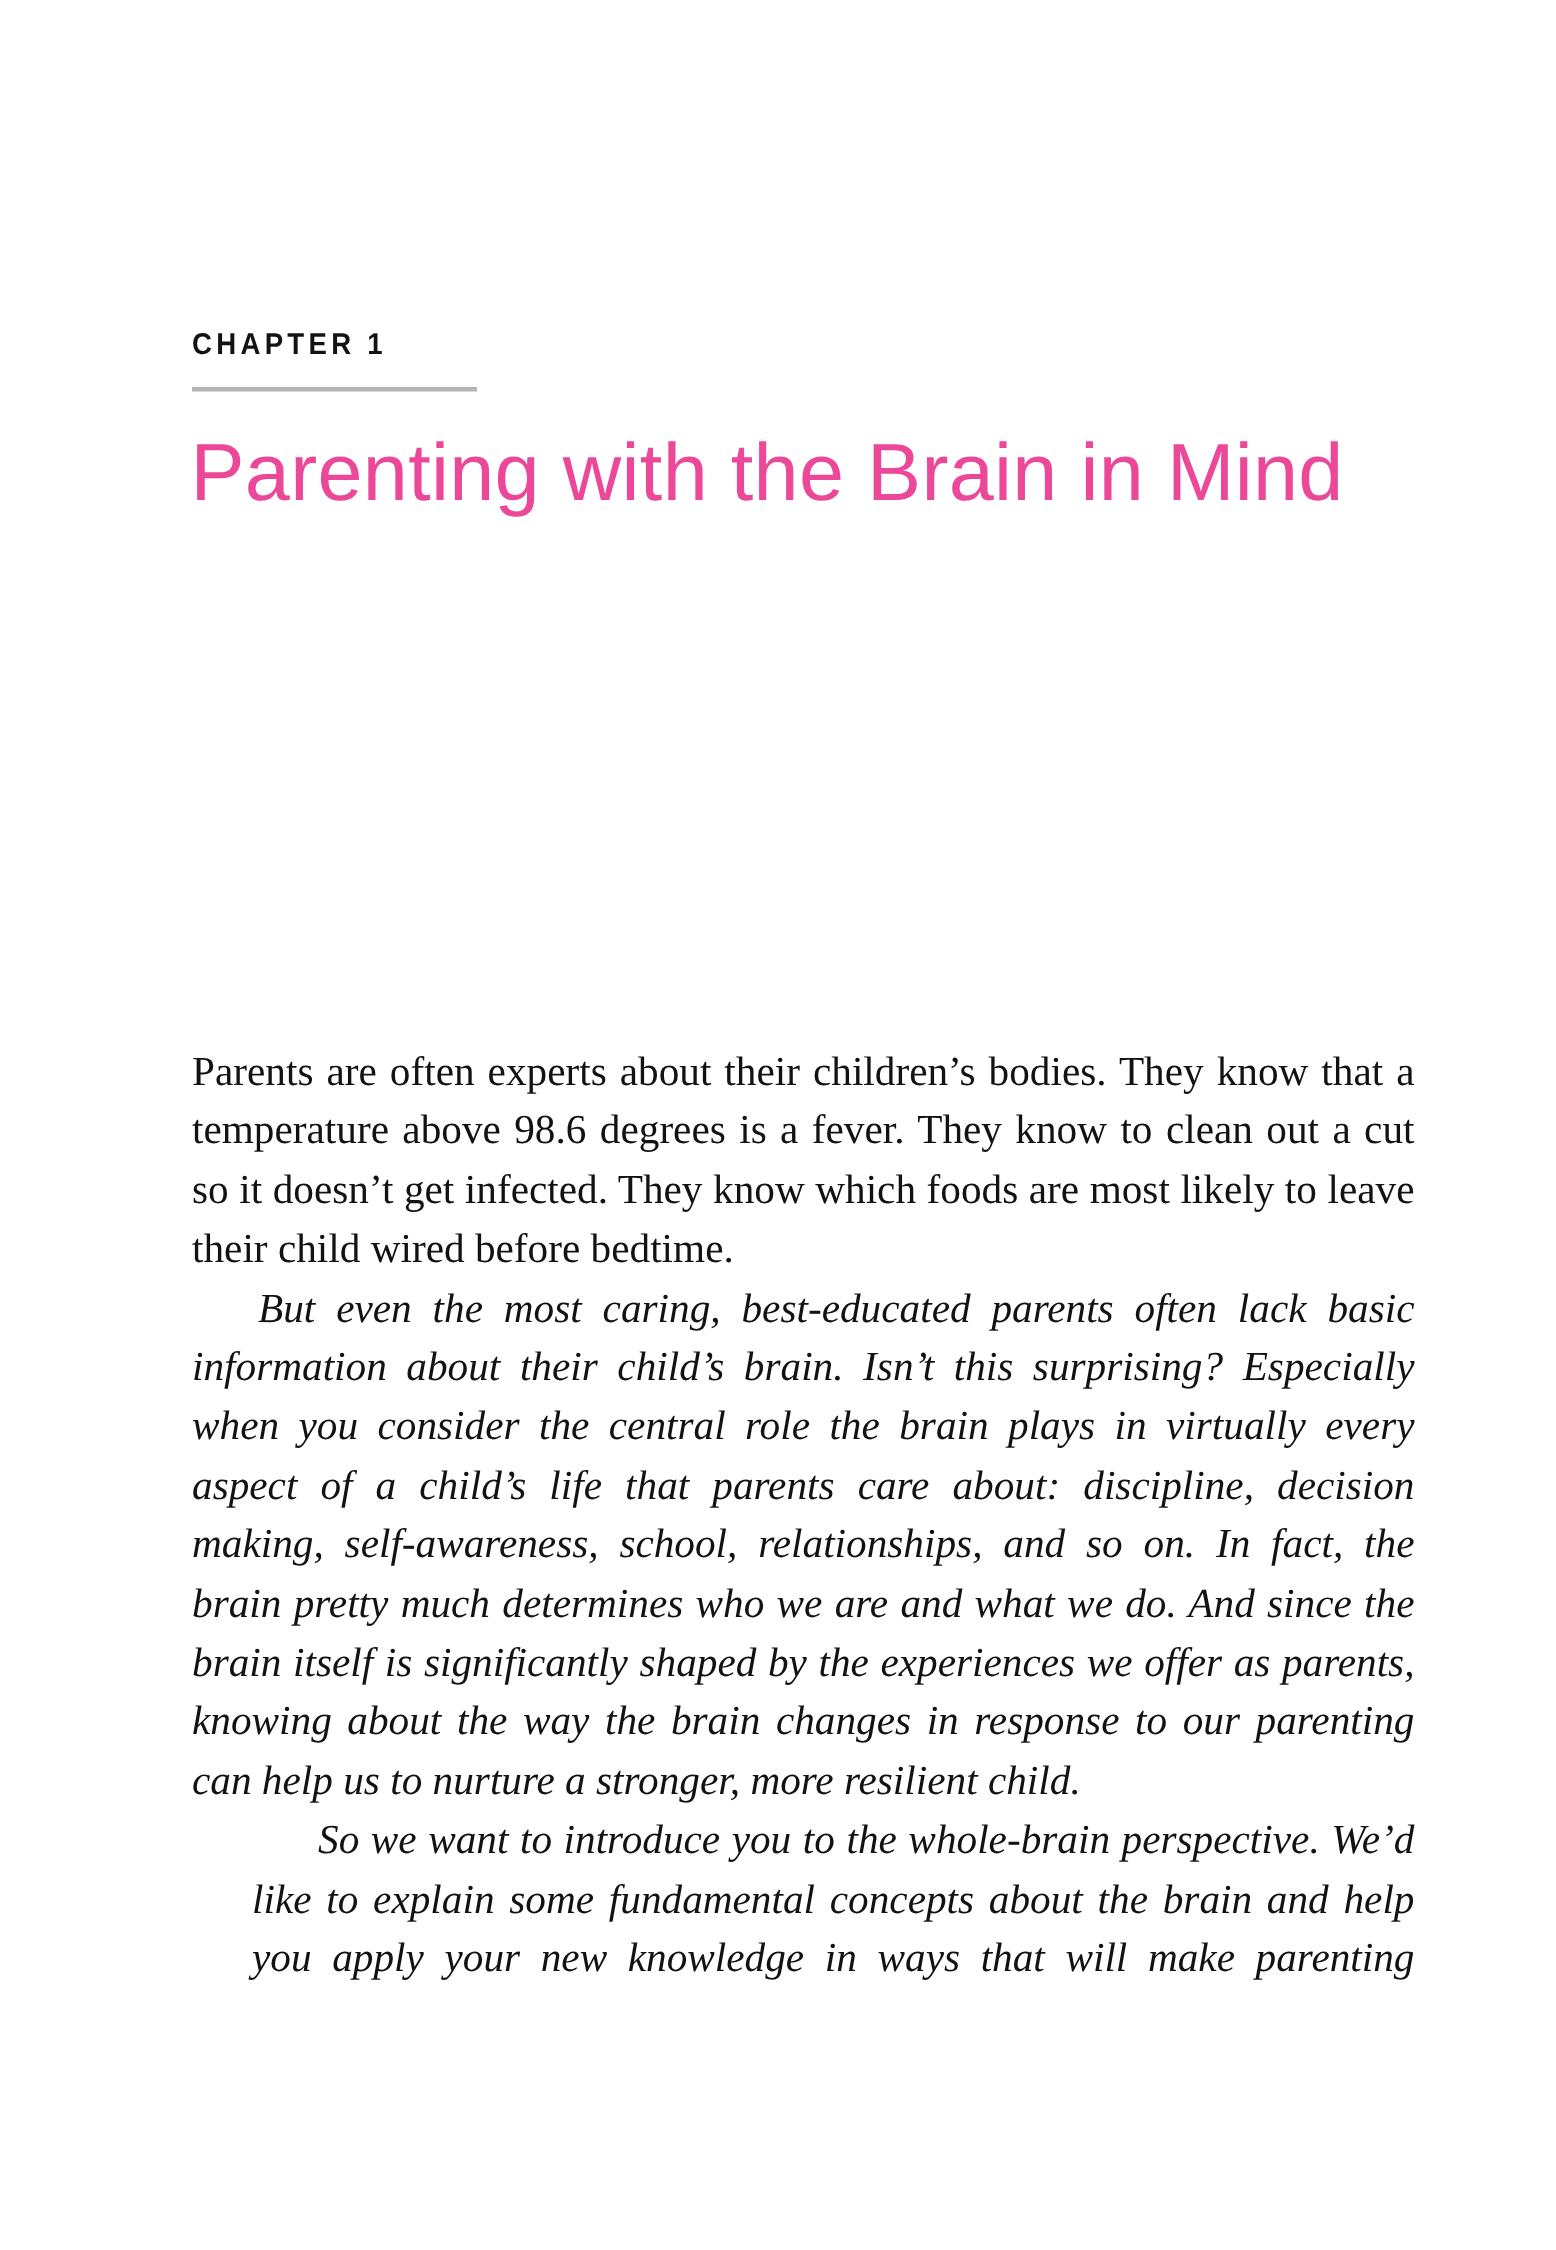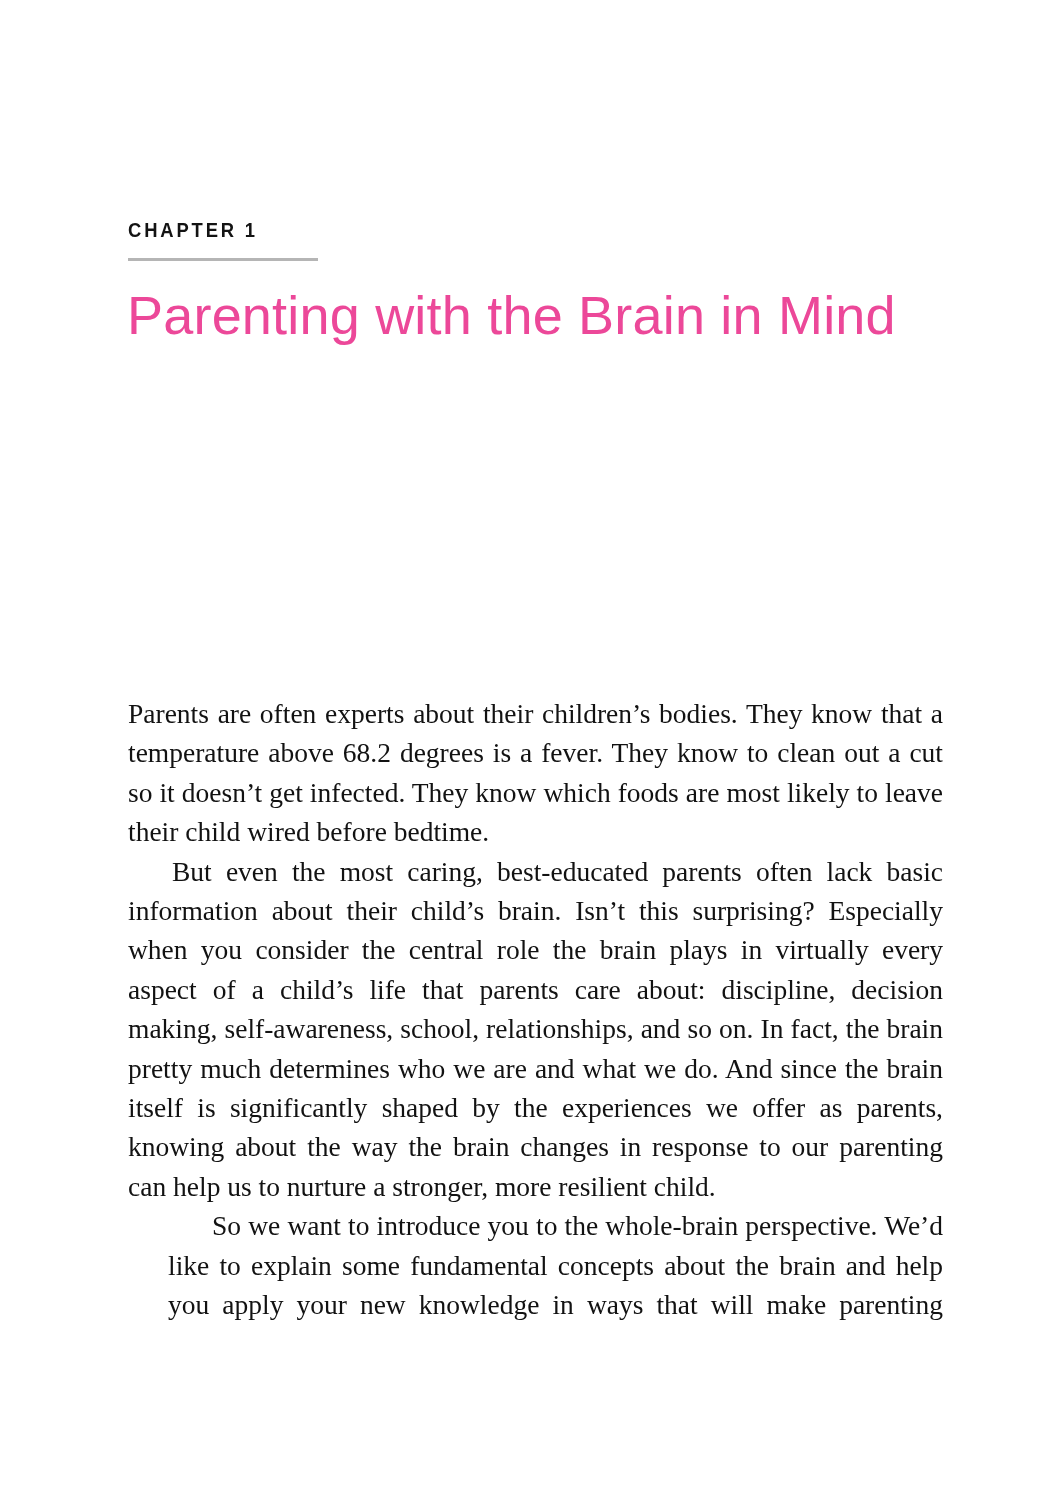--- a/index.html
+++ b/index.html
@@ -72,38 +72,39 @@
     hyphens: none;
   }
 
   .body-block p {
     margin: 0;
     text-indent: 0;
   }
 
   .body-block p.indented {
     text-indent: 44px;
+    font-style: italic;
   }
 
   
   .body-block p:last-child {
     text-align: justify;
     margin-left: 40px;
   }
 </style>
 </head>
 <body>
 
 <div class="page">
 
   <div class="chapter-label">CHAPTER 1</div>
 
   <div class="chapter-rule"></div>
 
   <h1 class="chapter-title">Parenting with the Brain in Mind</h1>
 
   <div class="body-block">
-    <p>Parents are often experts about their children’s bodies. They know that a temperature above 68.2 degrees is a fever. They know to clean out a cut so it doesn’t get infected. They know which foods are most likely to leave their child wired before bedtime.</p>
+    <p>Parents are often experts about their children’s bodies. They know that a temperature above 98.6 degrees is a fever. They know to clean out a cut so it doesn’t get infected. They know which foods are most likely to leave their child wired before bedtime.</p>
     <p class="indented">But even the most caring, best-educated parents often lack basic information about their child’s brain. Isn’t this surprising? Especially when you consider the central role the brain plays in virtually every aspect of a child’s life that parents care about: discipline, decision making, self-awareness, school, relationships, and so on. In fact, the brain pretty much determines who we are and what we do. And since the brain itself is significantly shaped by the experiences we offer as parents, knowing about the way the brain changes in response to our parenting can help us to nurture a stronger, more resilient child.</p>
     <p class="indented">So we want to introduce you to the whole-brain perspective. We’d like to explain some fundamental concepts about the brain and help you apply your new knowledge in ways that will make parenting easier and more meaningful. We’re not saying that raising a whole-brain child will get rid of all the frustrations that come</p>
   </div>
 
 </div>
 
 </body></html>

